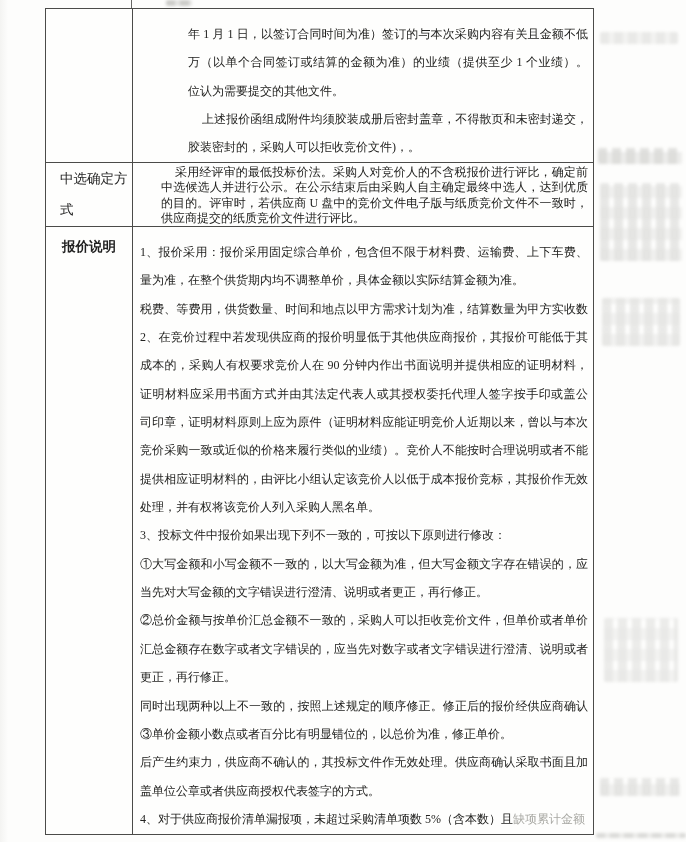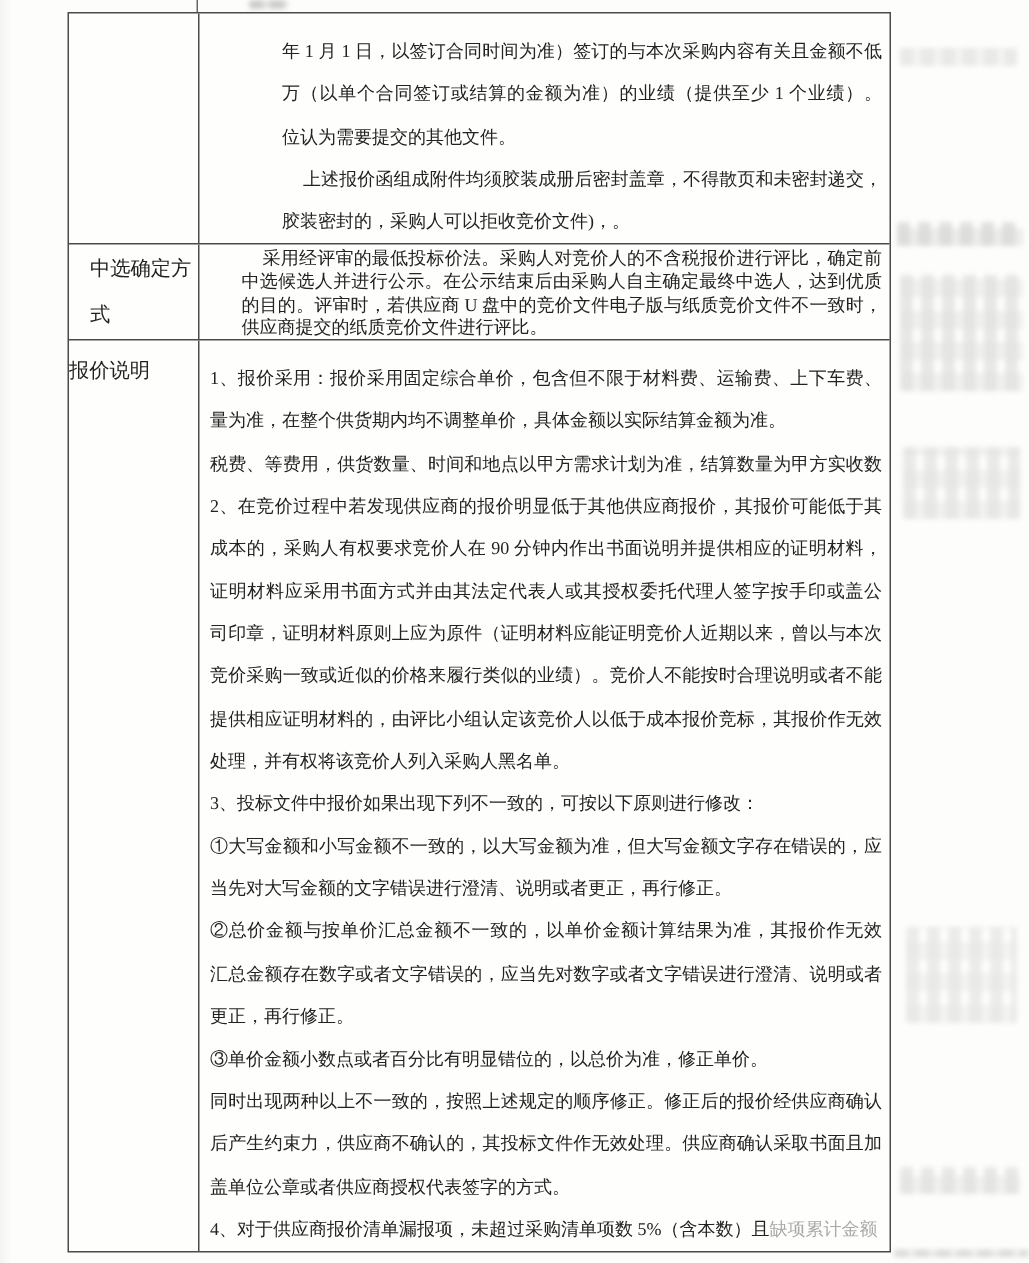--- a/index.html
+++ b/index.html
@@ -28,21 +28,21 @@
   .row-0{height:154px;gap:48px;}
   .row-1{height:64px;gap:21px;}
   .row-2{flex:1;border-bottom:none;}
   .cell{box-sizing:border-box;}
   .label-cell{
     flex:0 0 87px;width:87px;border-right:1px solid #4b4b49;
     font-size:13.5px;line-height:30.5px;color:#1f1f1f;
   }
   .row-0 .label-cell{}
   .row-1 .label-cell{padding:1px 2px 0 14px;}
-  .row-2 .label-cell{padding-top:11px;text-align:left;line-height:17px;}
+  .row-2 .label-cell{padding-top:11px;text-align:center;line-height:17px;font-weight:bold;}
   .content-cell{
     flex:1;min-width:0;padding:11px 5px 0 7px;font-size:12px;color:#222220;
   }
   .row-1 .content-cell{padding-top:2px;}
   .row-2 .content-cell{padding-top:11px;}
   .line{
     text-align:justify;line-height:28.35px;height:28.35px;overflow:hidden;
   }
   .line.full{text-align-last:justify;}
   .line:not(.full){white-space:nowrap;}
@@ -109,25 +109,25 @@
           <div class="line full"><span>2、在竞价过程中若发现供应商的报价明显低于其他供应商报价，其报价可能低于其</span></div>
           <div class="line full"><span>成本的，采购人有权要求竞价人在 90 分钟内作出书面说明并提供相应的证明材料，</span></div>
           <div class="line full"><span>证明材料应采用书面方式并由其法定代表人或其授权委托代理人签字按手印或盖公</span></div>
           <div class="line full"><span>司印章，证明材料原则上应为原件（证明材料应能证明竞价人近期以来，曾以与本次</span></div>
           <div class="line full"><span>竞价采购一致或近似的价格来履行类似的业绩）。竞价人不能按时合理说明或者不能</span></div>
           <div class="line full"><span>提供相应证明材料的，由评比小组认定该竞价人以低于成本报价竞标，其报价作无效</span></div>
           <div class="line"><span>处理，并有权将该竞价人列入采购人黑名单。</span></div>
           <div class="line"><span>3、投标文件中报价如果出现下列不一致的，可按以下原则进行修改：</span></div>
           <div class="line full"><span>①大写金额和小写金额不一致的，以大写金额为准，但大写金额文字存在错误的，应</span></div>
           <div class="line"><span>当先对大写金额的文字错误进行澄清、说明或者更正，再行修正。</span></div>
-          <div class="line full"><span>②总价金额与按单价汇总金额不一致的，以单价金额计算结果为准，其报价作无效</span></div>
+          <div class="line full"><span>②总价金额与按单价汇总金额不一致的，采购人可以拒收竞价文件，但单价或者单价</span></div>
           <div class="line full"><span>汇总金额存在数字或者文字错误的，应当先对数字或者文字错误进行澄清、说明或者</span></div>
           <div class="line"><span>更正，再行修正。</span></div>
+          <div class="line full"><span>同时出现两种以上不一致的，按照上述规定的顺序修正。修正后的报价经供应商确认</span></div>
           <div class="line"><span>③单价金额小数点或者百分比有明显错位的，以总价为准，修正单价。</span></div>
-          <div class="line full"><span>同时出现两种以上不一致的，按照上述规定的顺序修正。修正后的报价经供应商确认</span></div>
           <div class="line full"><span>后产生约束力，供应商不确认的，其投标文件作无效处理。供应商确认采取书面且加</span></div>
           <div class="line"><span>盖单位公章或者供应商授权代表签字的方式。</span></div>
           <div class="line"><span>4、对于供应商报价清单漏报项，未超过采购清单项数 5%（含本数）且</span><span class="grey-tail">缺项累计金额</span></div>
         </div>
       </div>
     </div>
 
 </div>
 
 </body></html>

